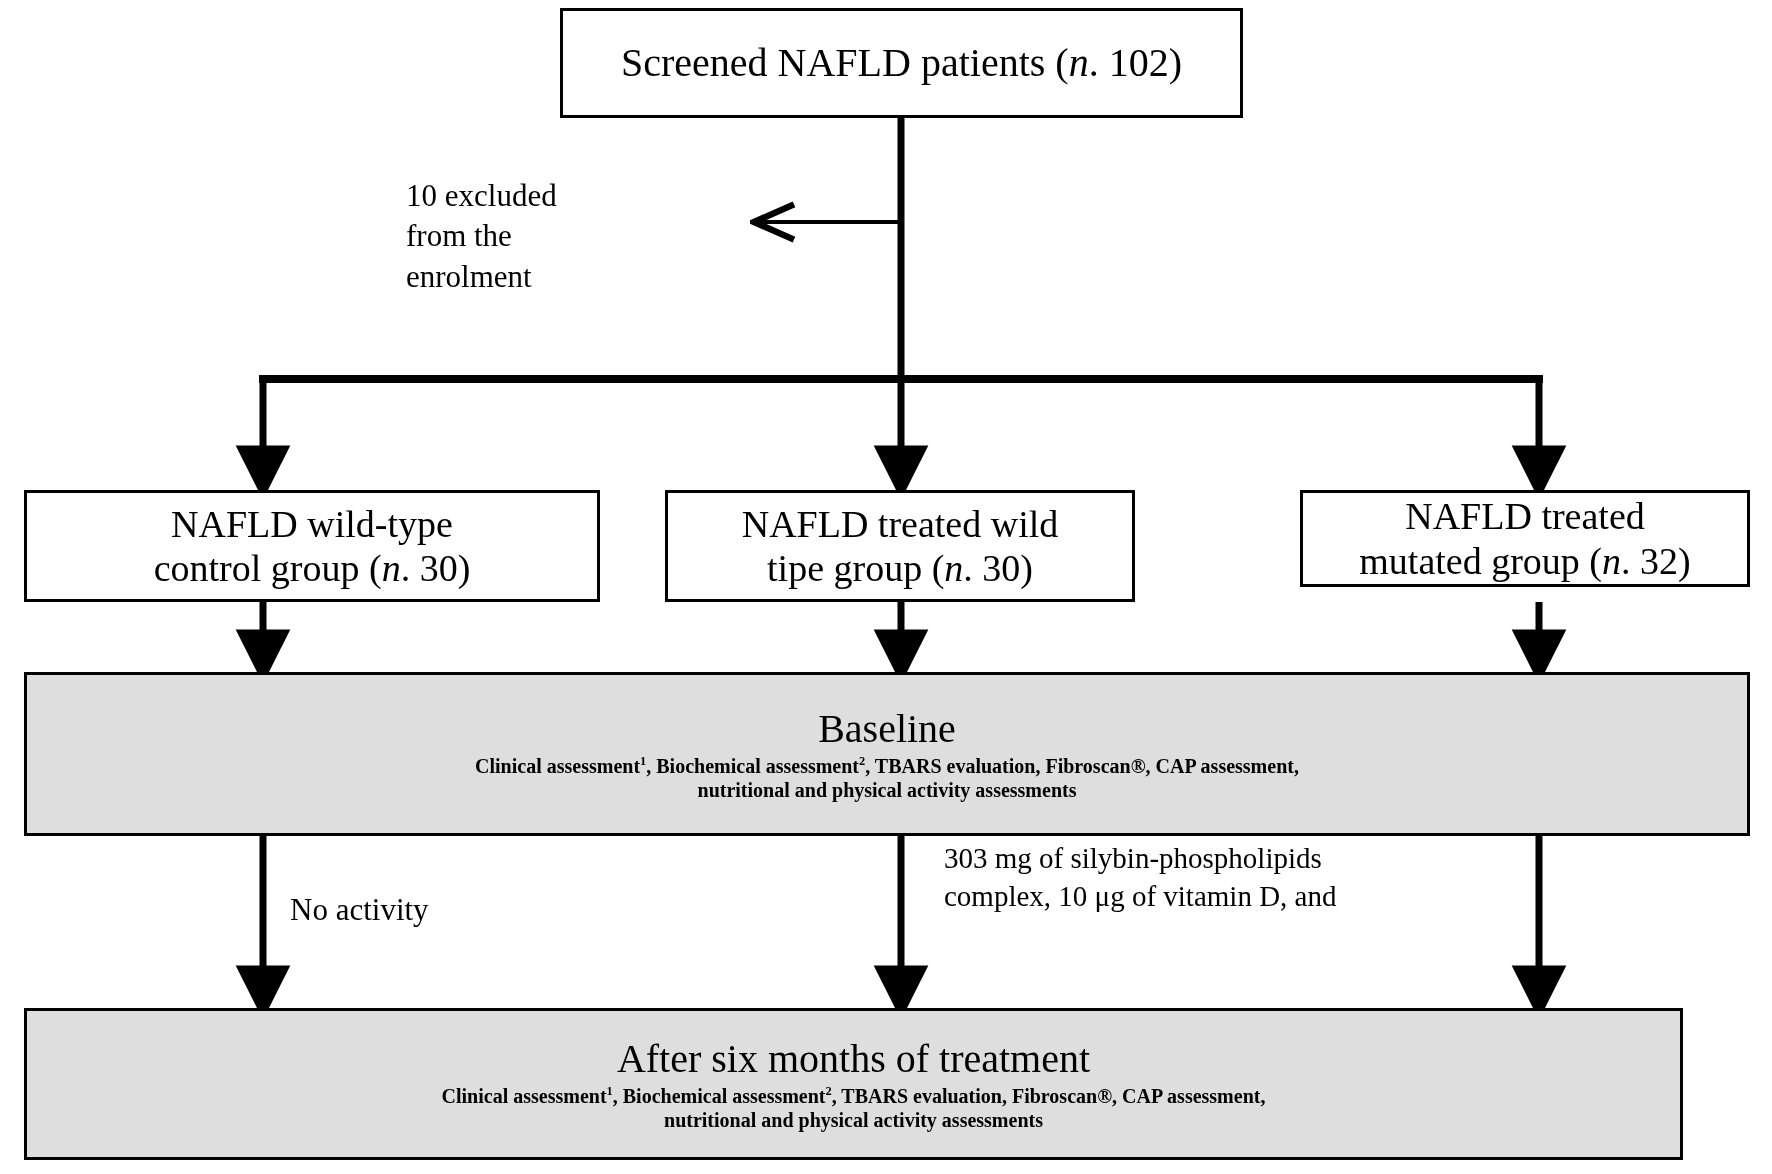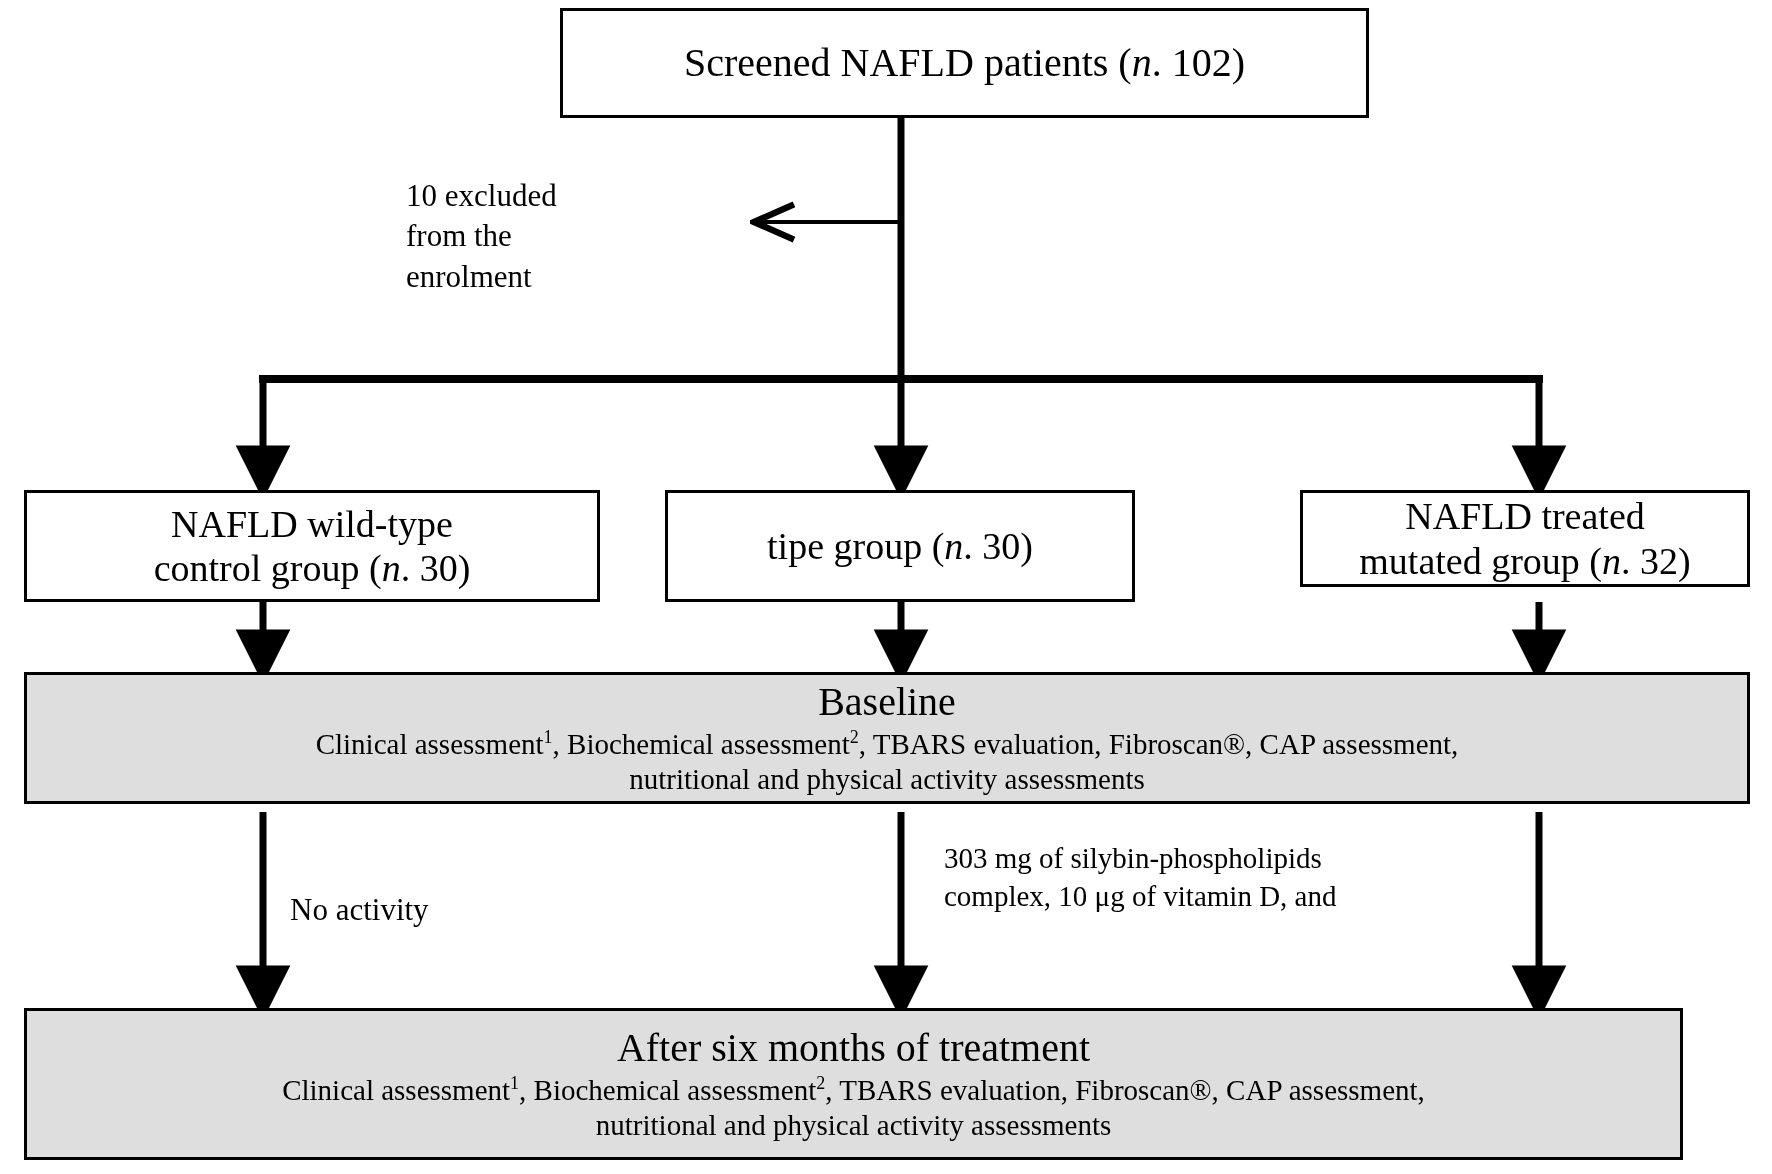--- a/index.html
+++ b/index.html
@@ -58,42 +58,43 @@
     line-height: 1.16;
     white-space: nowrap;
   }
   .stage-title {
     font-size: 40px;
     line-height: 1.15;
     margin-bottom: 2px;
     white-space: nowrap;
   }
   .stage-sub {
-    font-size: 29px;
+    font-size: 20px;
     line-height: 1.22;
     white-space: nowrap;
+    font-weight: bold;
   }
   .side-note {
     font-size: 31px;
     line-height: 1.30;
   }
   .side-note-small {
     font-size: 29px;
     line-height: 1.30;
   }
   .note-line { white-space: nowrap; display:block; }
   em.ital { font-style: italic; }
   sup.sup { font-size: 0.62em; vertical-align: super; line-height: 0; }
 
   
-  #node-screened { left: 560px; top: 8px;  width: 809px;  height: 110px; }
+  #node-screened { left: 560px; top: 8px;  width: 683px;  height: 110px; }
   #node-wild     { left: 24px;  top: 490px; width: 576px; height: 112px; }
   #node-treated-wild { left: 665px; top: 490px; width: 470px; height: 112px; }
   #node-treated-mut  { left: 1300px; top: 490px; width: 450px; height: 97px; }
-  #node-baseline { left: 24px; top: 672px; width: 1726px; height: 132px; }
+  #node-baseline { left: 24px; top: 672px; width: 1726px; height: 164px; }
   #node-after    { left: 24px; top: 1008px; width: 1659px; height: 152px; }
 
   #label-excluded { left: 406px; top: 176px; width: 300px; }
   #label-notherapy { left: 290px; top: 890px; width: 300px; }
   #label-therapy  { left: 944px; top: 840px; width: 570px; font-family: Liberation Serif, serif; }
 </style>
 </head>
 <body>
 
 <div id="flow-root">
@@ -160,20 +161,21 @@
     <span class="note-line">from the</span>
     <span class="note-line">enrolment</span>
   </div>
 
   <div class="node box-plain" id="node-wild">
     <div class="node-line">NAFLD wild-type</div>
     <div class="node-line"><span>control group (</span><em class="ital">n</em><span>. 30)</span></div>
   </div>
 
   <div class="node box-plain" id="node-treated-wild">
+    <div class="node-line">NAFLD treated wild</div>
     <div class="node-line"><span>tipe group (</span><em class="ital">n</em><span>. 30)</span></div>
   </div>
 
   <div class="node box-plain" id="node-treated-mut">
     <div class="node-line">NAFLD treated</div>
     <div class="node-line"><span>mutated group (</span><em class="ital">n</em><span>. 32)</span></div>
   </div>
 
   <div class="node box-shaded" id="node-baseline">
     <div class="stage-title">Baseline</div>

